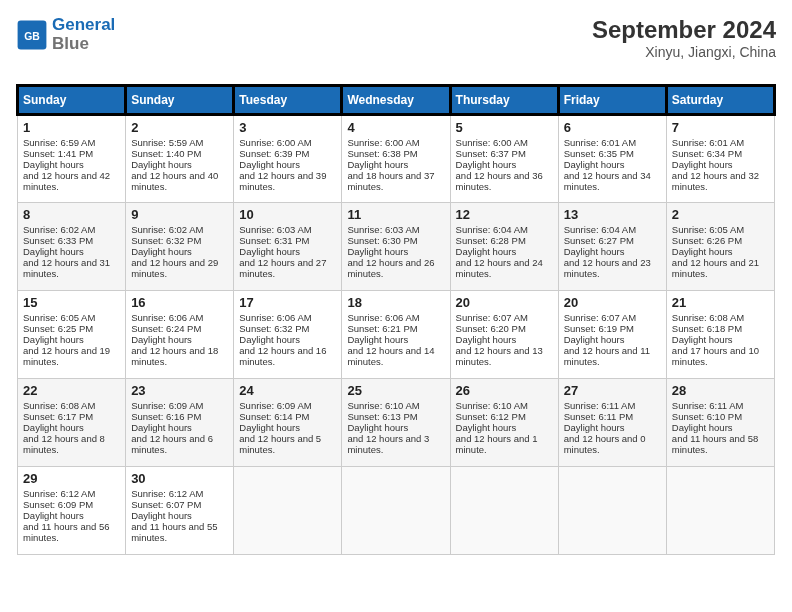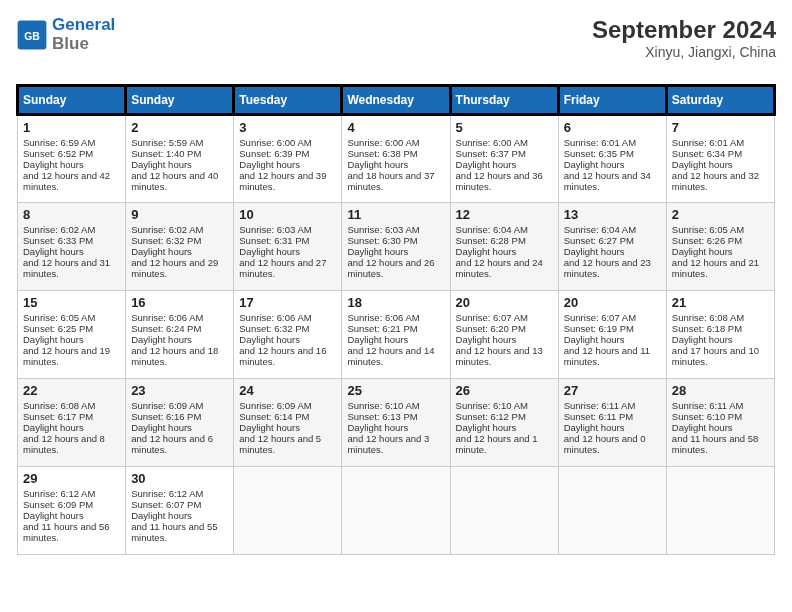--- a/index.html
+++ b/index.html
@@ -113,21 +113,21 @@
       <th>Thursday</th>
       <th>Friday</th>
       <th>Saturday</th>
     </tr>
   </thead>
   <tbody id="calendar-body">
   <tr>
         <td>
         <span class="day-number">1</span>
         <span>Sunrise: 6:59 AM</span><br>
-        <span>Sunset: 6:52 PM</span><br>
+        <span>Sunset: 1:41 PM</span><br>
         <span>Daylight hours</span><br>
         <span>and 12 hours and 42 minutes.</span>
       </td>
         <td>
         <span class="day-number">2</span>
         <span>Sunrise: 5:59 AM</span><br>
         <span>Sunset: 1:40 PM</span><br>
         <span>Daylight hours</span><br>
         <span>and 12 hours and 40 minutes.</span>
       </td>

